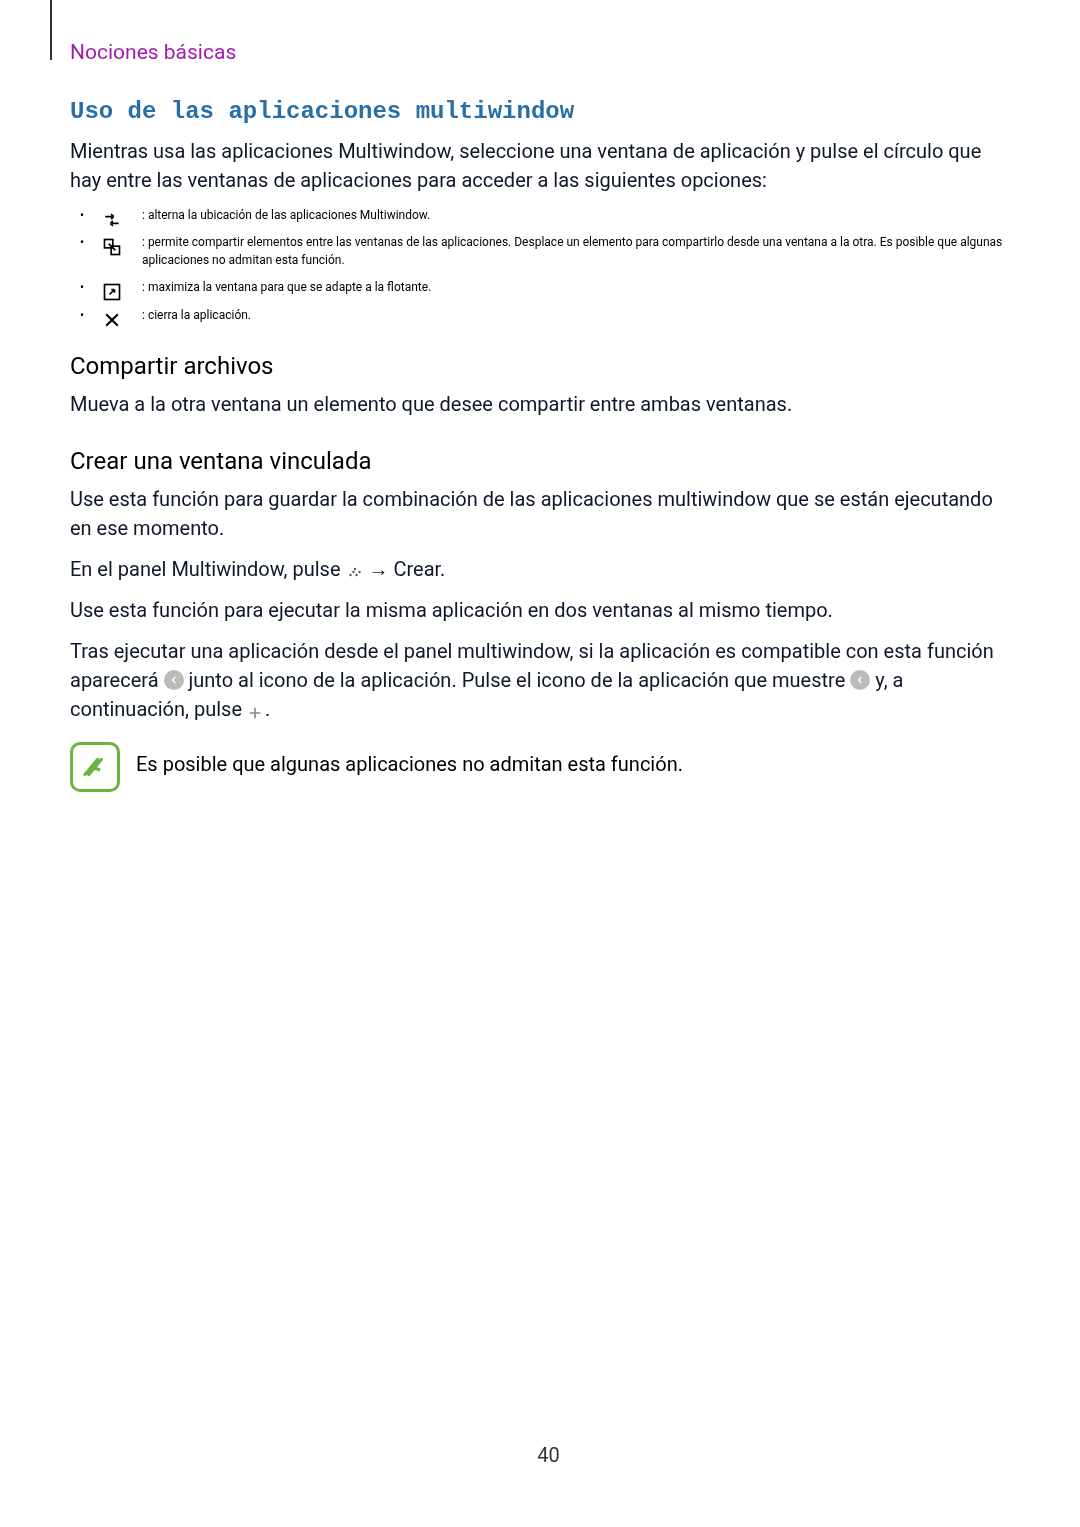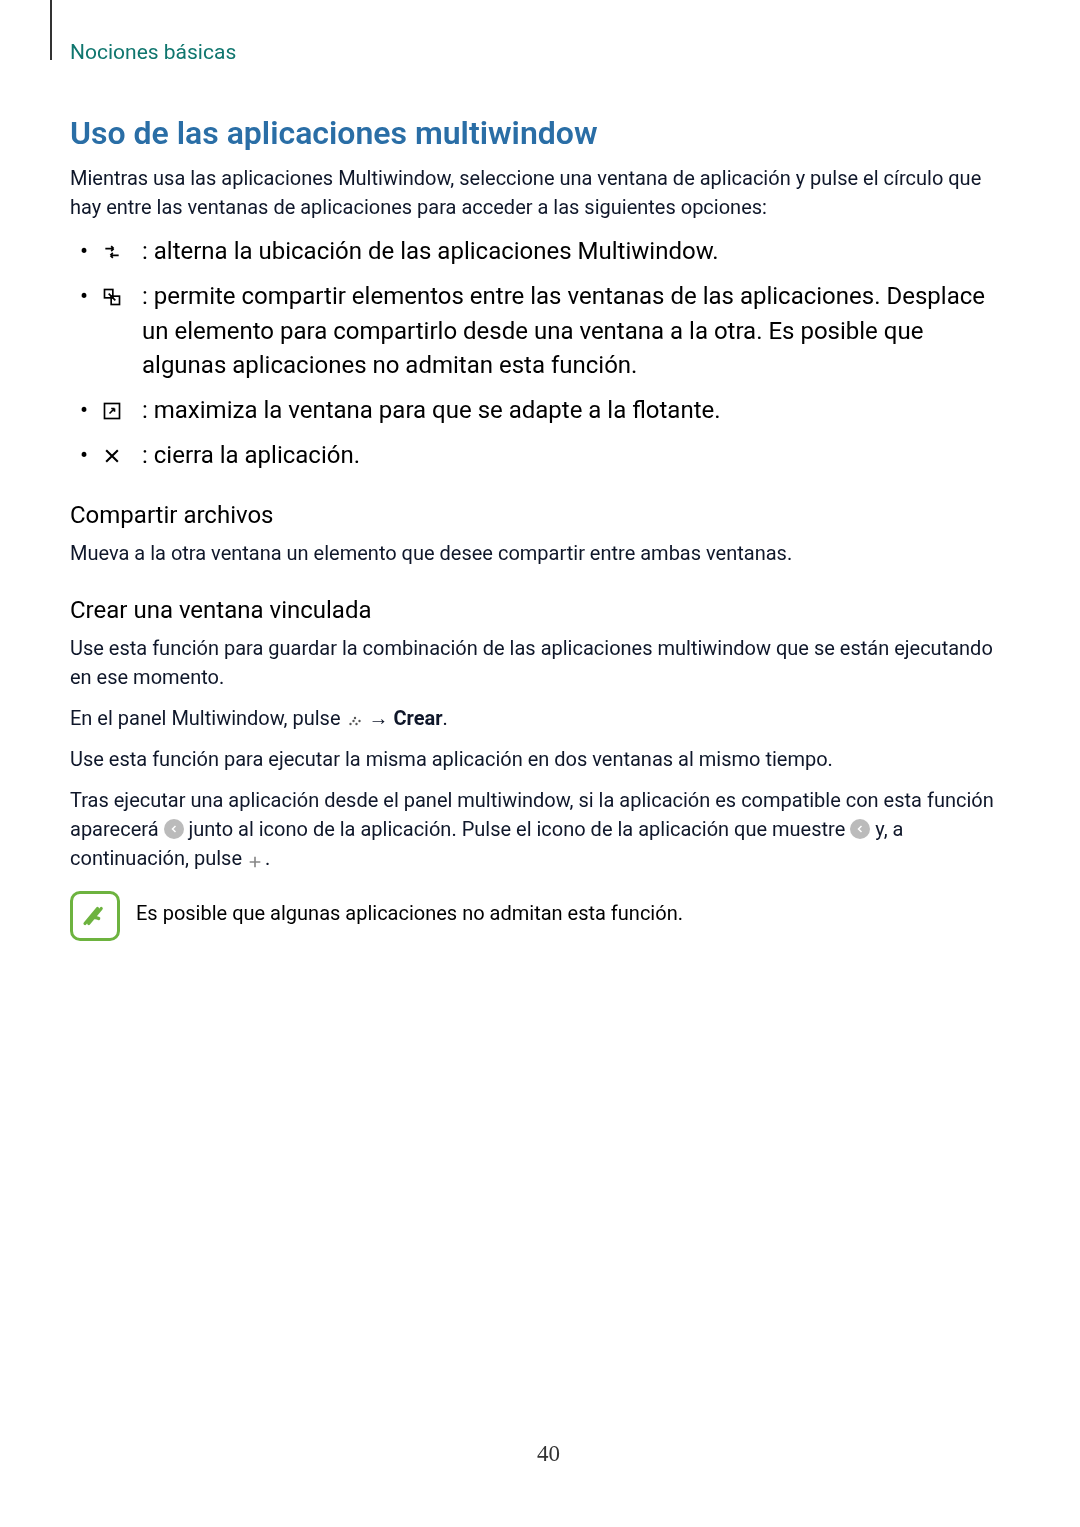--- a/index.html
+++ b/index.html
@@ -20,43 +20,44 @@
   .header-line {
     position: absolute;
     top: 0;
     left: 50px;
     width: 2px;
     height: 60px;
     background: #333;
   }
   .breadcrumb {
     font-size: 21px;
-    color: #0f766e;
-    margin-bottom: 50px;
+    color: #a21caf;
+    margin-bottom: 34px;
     margin-left: 0px;
   }
   h1.section-title {
     color: #2a6ea6;
-    font-size: 32px;
+    font-size: 24px;
     font-weight: 600;
     margin: 0 0 12px 0;
+    font-family: Liberation Mono, monospace;
   }
   p.body {
     font-size: 20px;
     line-height: 1.45;
     margin: 0 0 12px 0;
     color: #0f172a;
   }
   ul.icon-list {
     list-style: none;
     padding: 0 0 0 28px;
     margin: 10px 0 22px 0;
   }
   ul.icon-list li {
-    font-size: 24px;
+    font-size: 12px;
     line-height: 1.45;
     margin-bottom: 10px;
     position: relative;
     padding-left: 44px;
   }
   ul.icon-list li::before {
     content: "•";
     position: absolute;
     left: -18px;
     top: 0;
@@ -82,23 +83,22 @@
     height: 18px;
     position: relative;
     top: -2px;
   }
   .page-num {
     position: absolute;
     bottom: 60px;
     left: 17px;
     right: 0;
     text-align: center;
-    font-size: 23px;
+    font-size: 20px;
     color: #333;
-    font-family: Liberation Serif, serif;
   }
   .note-row {
     display: flex;
     align-items: flex-start;
     gap: 16px;
     margin-top: 18px;
   }
   .note-badge {
     width: 44px;
     height: 44px;
@@ -107,21 +107,21 @@
     display: flex;
     align-items: center;
     justify-content: center;
     flex-shrink: 0;
   }
   .note-text {
     font-size: 20px;
     line-height: 1.45;
     padding-top: 8px;
   }
-  .bold { font-weight: 700; margin-top: 14px; }
+  .bold { font-weight: 400; margin-top: 14px; }
   .dup-badge {
     display: inline-flex;
     width: 20px;
     height: 20px;
     background:#bbb;
     border-radius:50%;
     align-items:center;
     justify-content:center;
     vertical-align: middle;
     position: relative;

